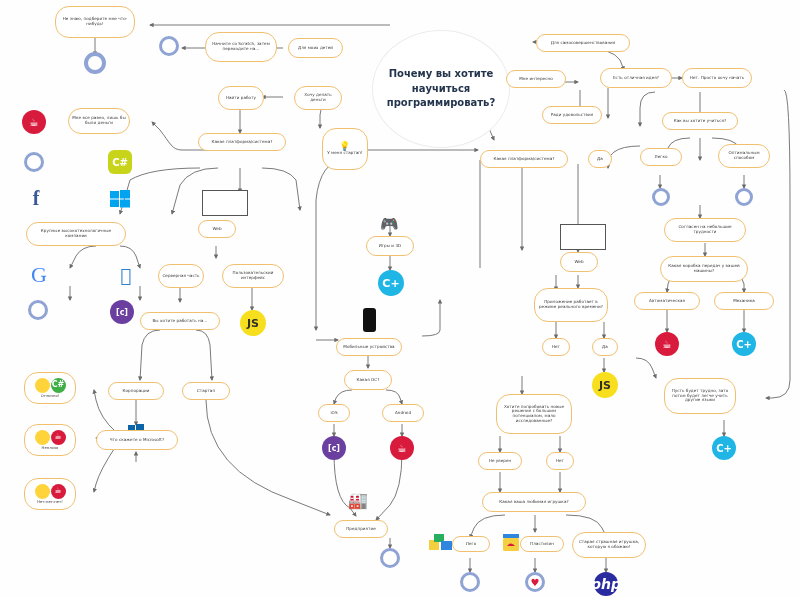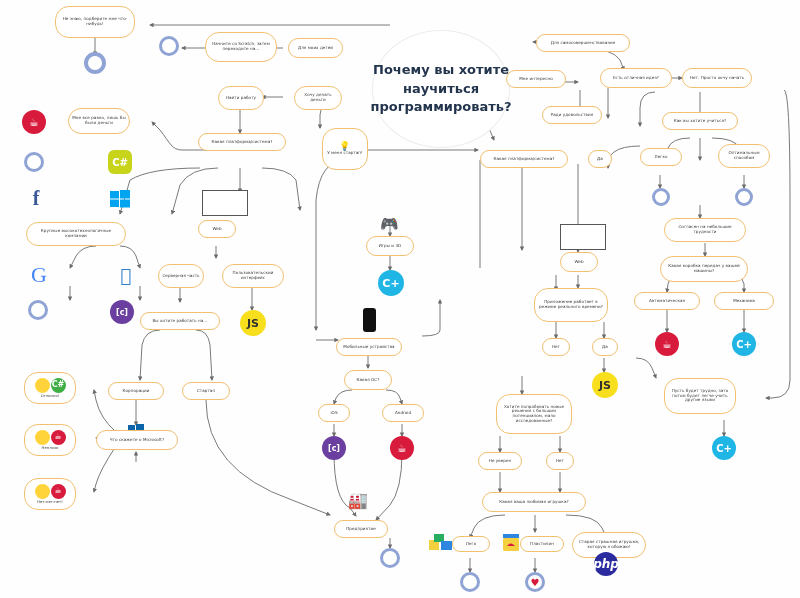--- a/index.html
+++ b/index.html
@@ -6,21 +6,21 @@
   body{font-family:"DejaVu Sans","Liberation Sans",sans-serif;}
   #stage{position:relative;width:800px;height:598px;background:#fefefe;overflow:hidden;}
   svg#wires{position:absolute;left:0;top:0;width:800px;height:598px;}
   .node{position:absolute;box-sizing:border-box;display:flex;align-items:center;
         justify-content:center;text-align:center;border:1px solid #f0c070;
         background:#ffffff;border-radius:14px;color:#3a3a3a;line-height:1.12;
         padding:2px 3px;font-size:4.1px;letter-spacing:.05px;}
   .node.pill{border-radius:22px;}
   .center{position:absolute;border-radius:50%;background:#fff;border:1px solid #ececec;
           display:flex;align-items:center;justify-content:center;text-align:center;
-          font-weight:bold;font-size:13px;color:#23344d;line-height:1.45;}
+          font-weight:bold;font-size:10px;color:#23344d;line-height:1.45;}
   .icon{position:absolute;display:flex;align-items:center;justify-content:center;}
   .lang{border-radius:50%;display:flex;align-items:center;justify-content:center;
         color:#fff;font-weight:bold;}
   .ring{border-radius:50%;box-sizing:border-box;}
   .node.withicon{flex-direction:column;gap:1px;}
   .emo{display:flex;gap:1px;align-items:center;justify-content:center;}
   .sq{position:absolute;border:1.2px solid #555;background:#fff;}
   .bulb{font-size:9px;line-height:8px;}
   .tiny{font-size:3.7px;}
 </style>
@@ -374,15 +374,15 @@
 </div>
 <div class="node pill" style="left:520px;top:536px;width:44px;height:16px;">
   <span>Пластилин</span>
 </div>
 <div class="node" style="left:572px;top:532px;width:74px;height:26px;">
   <span>Старая страшная игрушка, которую я обожаю!</span>
 </div>
 <div class="icon ring" style="left:460px;top:572px;width:20px;height:20px;border:3.6px solid #8fa4d4;background:#fff;"></div>
 <div class="icon ring" style="left:525px;top:572px;width:20px;height:20px;border:3.6px solid #8fa4d4;background:#fff;
             display:flex;align-items:center;justify-content:center;color:#d81b3c;font-size:10px;">♥</div>
-<div class="lang" style="position:absolute;left:594px;top:552px;width:24px;height:24px;background:#2b2ba0;font-size:12px;font-style:italic;">php</div>
+<div class="lang" style="position:absolute;left:594px;top:572px;width:24px;height:24px;background:#2b2ba0;font-size:14px;font-style:italic;">php</div>
 
 </div>
 
 </body></html>

